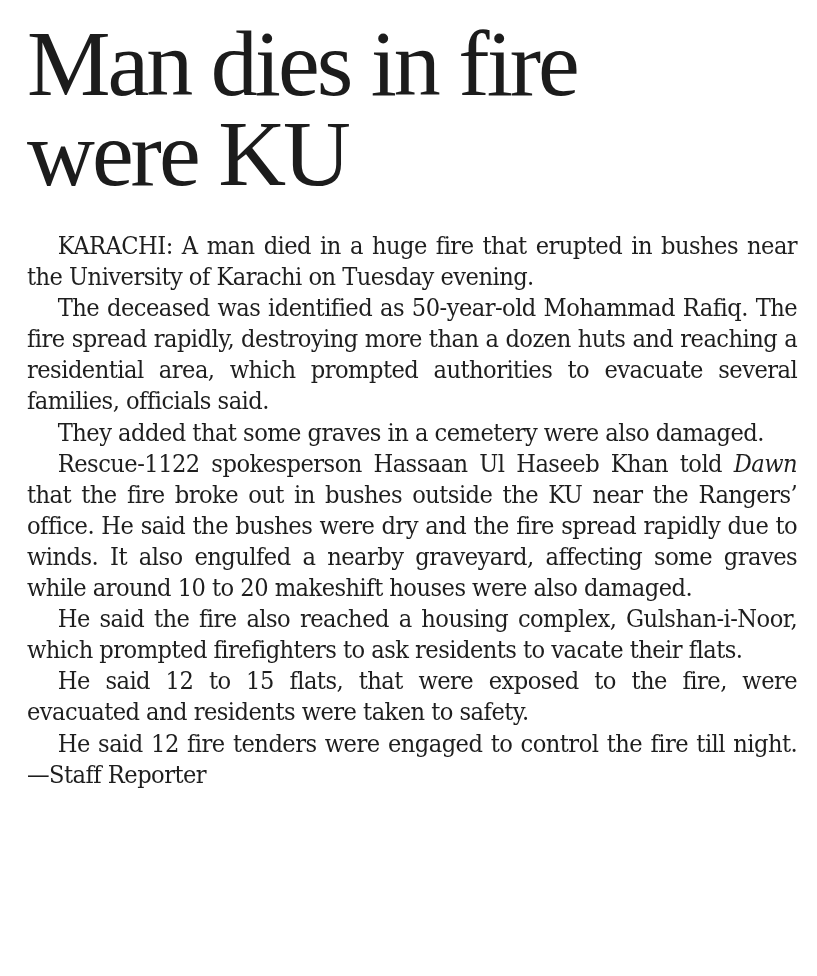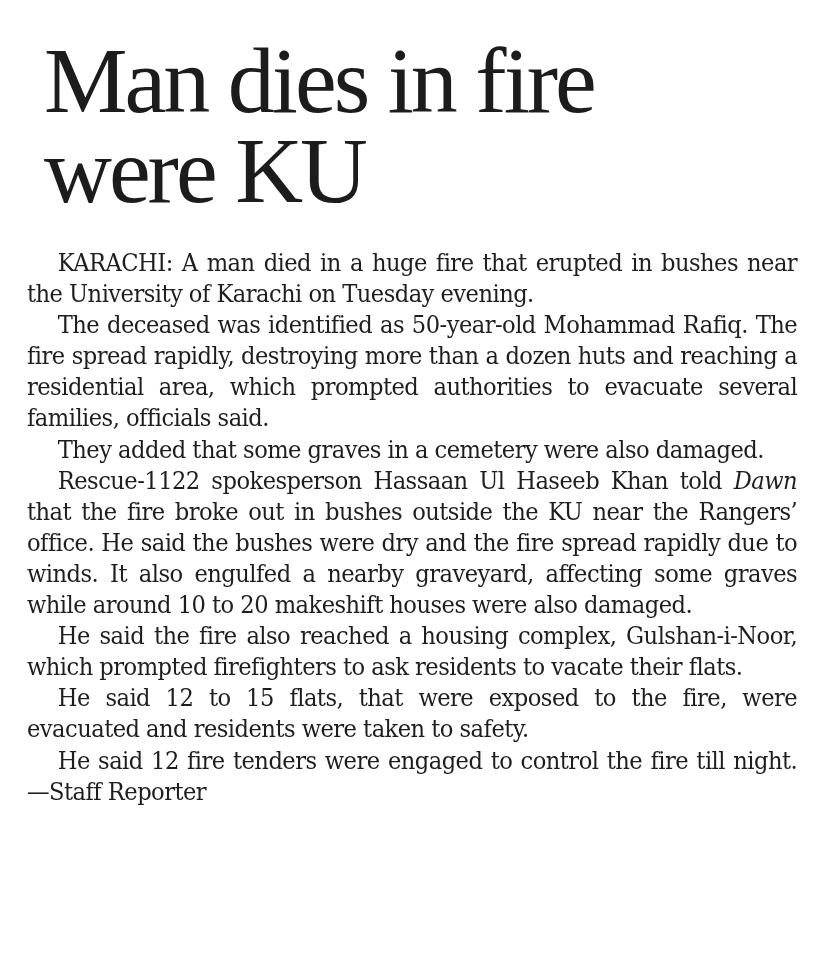--- a/index.html
+++ b/index.html
@@ -19,21 +19,21 @@
       left: 27px;
       top: 0;
       width: 770px;
     }
     .headline {
       font-family: "Liberation Serif", "DejaVu Serif", serif;
       font-weight: normal;
       font-size: 94px;
       line-height: 90px;
       letter-spacing: -3px;
-      margin: 17px;
+      margin: 0;
       padding-top: 18px;
       color: #1c1c1c;
     }
     .body {
       margin-top: 32px;
       font-family: "DejaVu Serif", "Liberation Serif", serif;
       font-size: 25px;
       line-height: 31.1px;
       letter-spacing: -0.6px;
       word-spacing: 0px;

